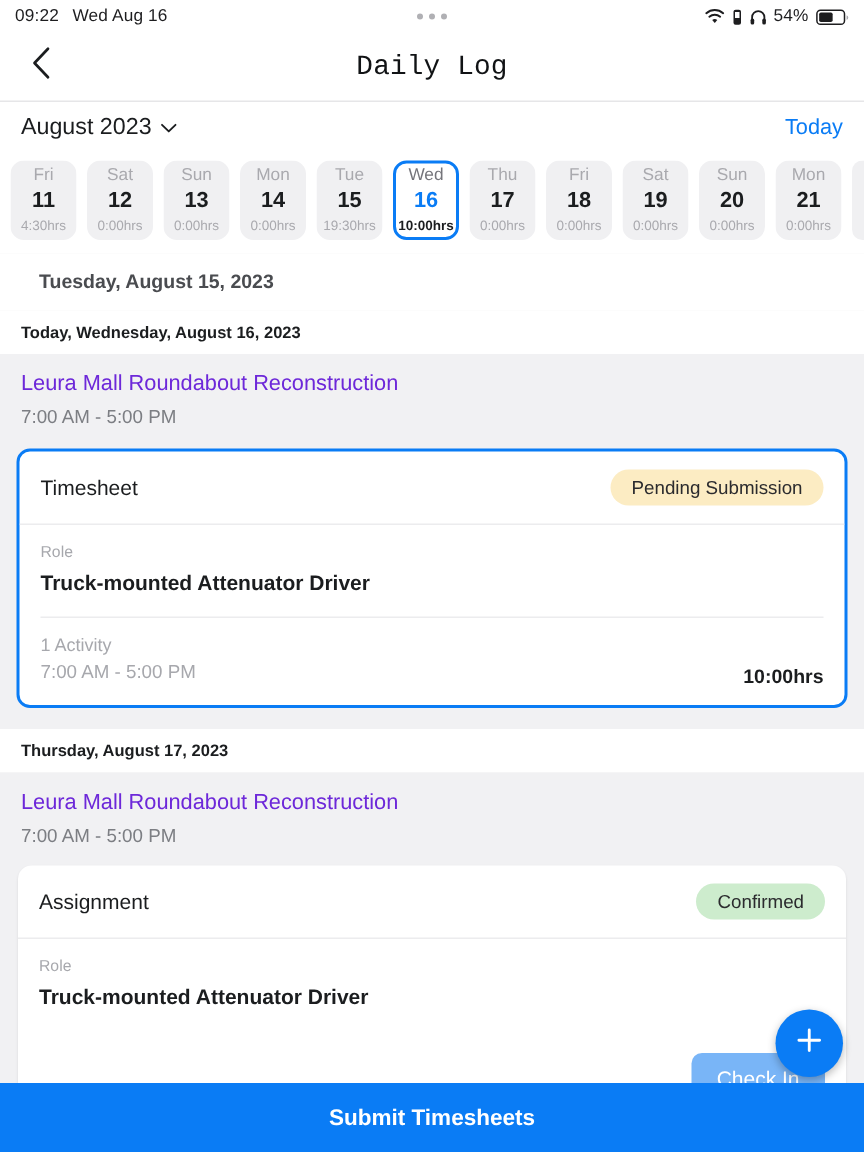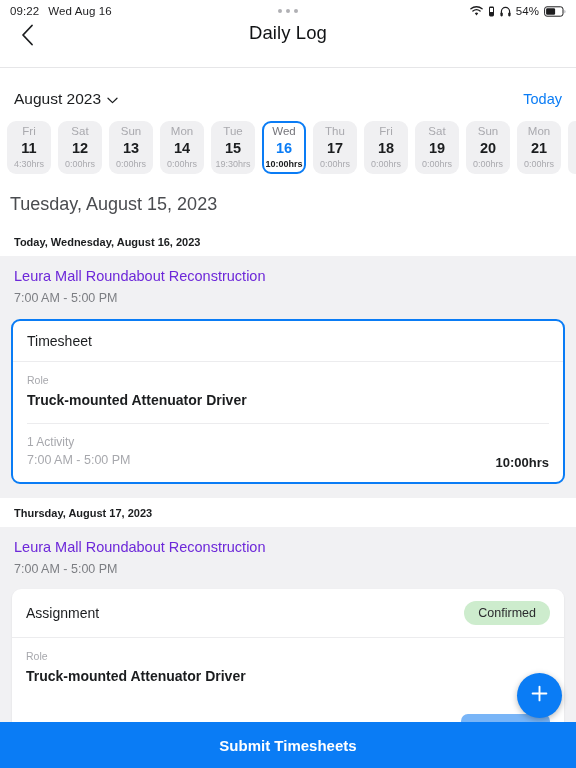--- a/index.html
+++ b/index.html
@@ -20,37 +20,36 @@
   }
   .sb-left { display: flex; align-items: center; gap: 9px; font-weight: 500; letter-spacing: .1px;}
   .sb-dots { position:absolute; left:50%; transform:translateX(-50%); display:flex; gap:4px; }
   .sb-dots i { width:4px; height:4px; border-radius:50%; background:#b0b0b4; display:block; }
   .sb-right { margin-left: auto; display: flex; align-items: center; gap: 5px; font-weight: 500; }
   .sb-right svg { display:block; }
   .batt-pct { font-size: 11.5px; letter-spacing:.1px; }
 
   
   .navbar {
-    height: 46px; display: flex; align-items: flex-start; position: relative;
-    background: #ffffff; border-bottom: 1px solid #e6e6e8;
+    height: 46px; display: flex; align-items: center; position: relative;
+    background: #ffffff; border-bottom: 1px solid #e6e6e8; font-family: Liberation Mono, monospace;
   }
   .back-btn {
     position:absolute; left: 12px; width: 30px; height: 30px;
     display:flex; align-items:center; justify-content:center; cursor:pointer;
   }
   .nav-title {
     width:100%; text-align:center; font-size: 18.5px; font-weight: 400; color:#111315;
     letter-spacing: .1px;
   }
 
   
   .month-row {
     height: 34px; display:flex; align-items:center; padding: 0 14px;
     background:#ffffff;
-    margin-top:14px;
   }
   .month-label {
     display:flex; align-items:center; gap:6px; font-size:15.5px; color:#1b1d1f; font-weight:400;
     cursor:pointer;
   }
   .today-link { margin-left:auto; color:#0a7cf5; font-size:14.5px; cursor:pointer; }
 
   
   .date-strip {
     background:#ffffff; padding: 5px 0 9px 0;
@@ -74,21 +73,21 @@
   .chip.selected .dhrs { color:#1b1d1f; font-weight:700; }
   .chip.edge { width: 14px; }
 
   
   .content { background:#f1f1f3; }
 
   .day-header {
     background:#ffffff; padding: 9px 14px 8px 14px;
     font-size: 11px; font-weight: 700; color:#1b1d1f;
   }
-  .day-header.muted { font-weight:400; color:#4a4c50; font-size:18px; padding: 11px 14px 12px 10px; }
+  .day-header.muted { font-weight:700; color:#4a4c50; font-size:13px; padding: 11px 14px 12px 26px; }
 
   .day-block { background:#f1f1f3; padding: 10px 0 0 0; }
 
   .job-title { font-size: 14.5px; color:#6d28d9; padding: 0 14px; line-height:1.45; }
   .job-time { font-size: 12.5px; color:#7c7e83; padding: 2px 14px 0 14px; line-height:1.5; }
 
   .card {
     margin: 11px 12px 14px 12px;
     background:#ffffff; border-radius: 9px;
     box-shadow: 0 1px 2px rgba(0,0,0,.10);
@@ -282,20 +281,21 @@
     <div class="day-header muted">Tuesday, August 15, 2023</div>
 
     <div class="day-header">Today, Wednesday, August 16, 2023</div>
     <div class="day-block">
       <div class="job-title">Leura Mall Roundabout Reconstruction</div>
       <div class="job-time">7:00 AM - 5:00 PM</div>
 
       <div class="card highlight">
         <div class="card-head">
           <span class="ch-title">Timesheet</span>
+          <span class="badge pending">Pending Submission</span>
         </div>
         <div class="card-sec">
           <div class="sec-label">Role</div>
           <div class="sec-value">Truck-mounted Attenuator Driver</div>
         </div>
         <div class="card-divider"></div>
         <div class="card-foot">
           <div class="foot-left">
             <span class="fl1">1 Activity</span>
             <span class="fl2">7:00 AM - 5:00 PM</span>

